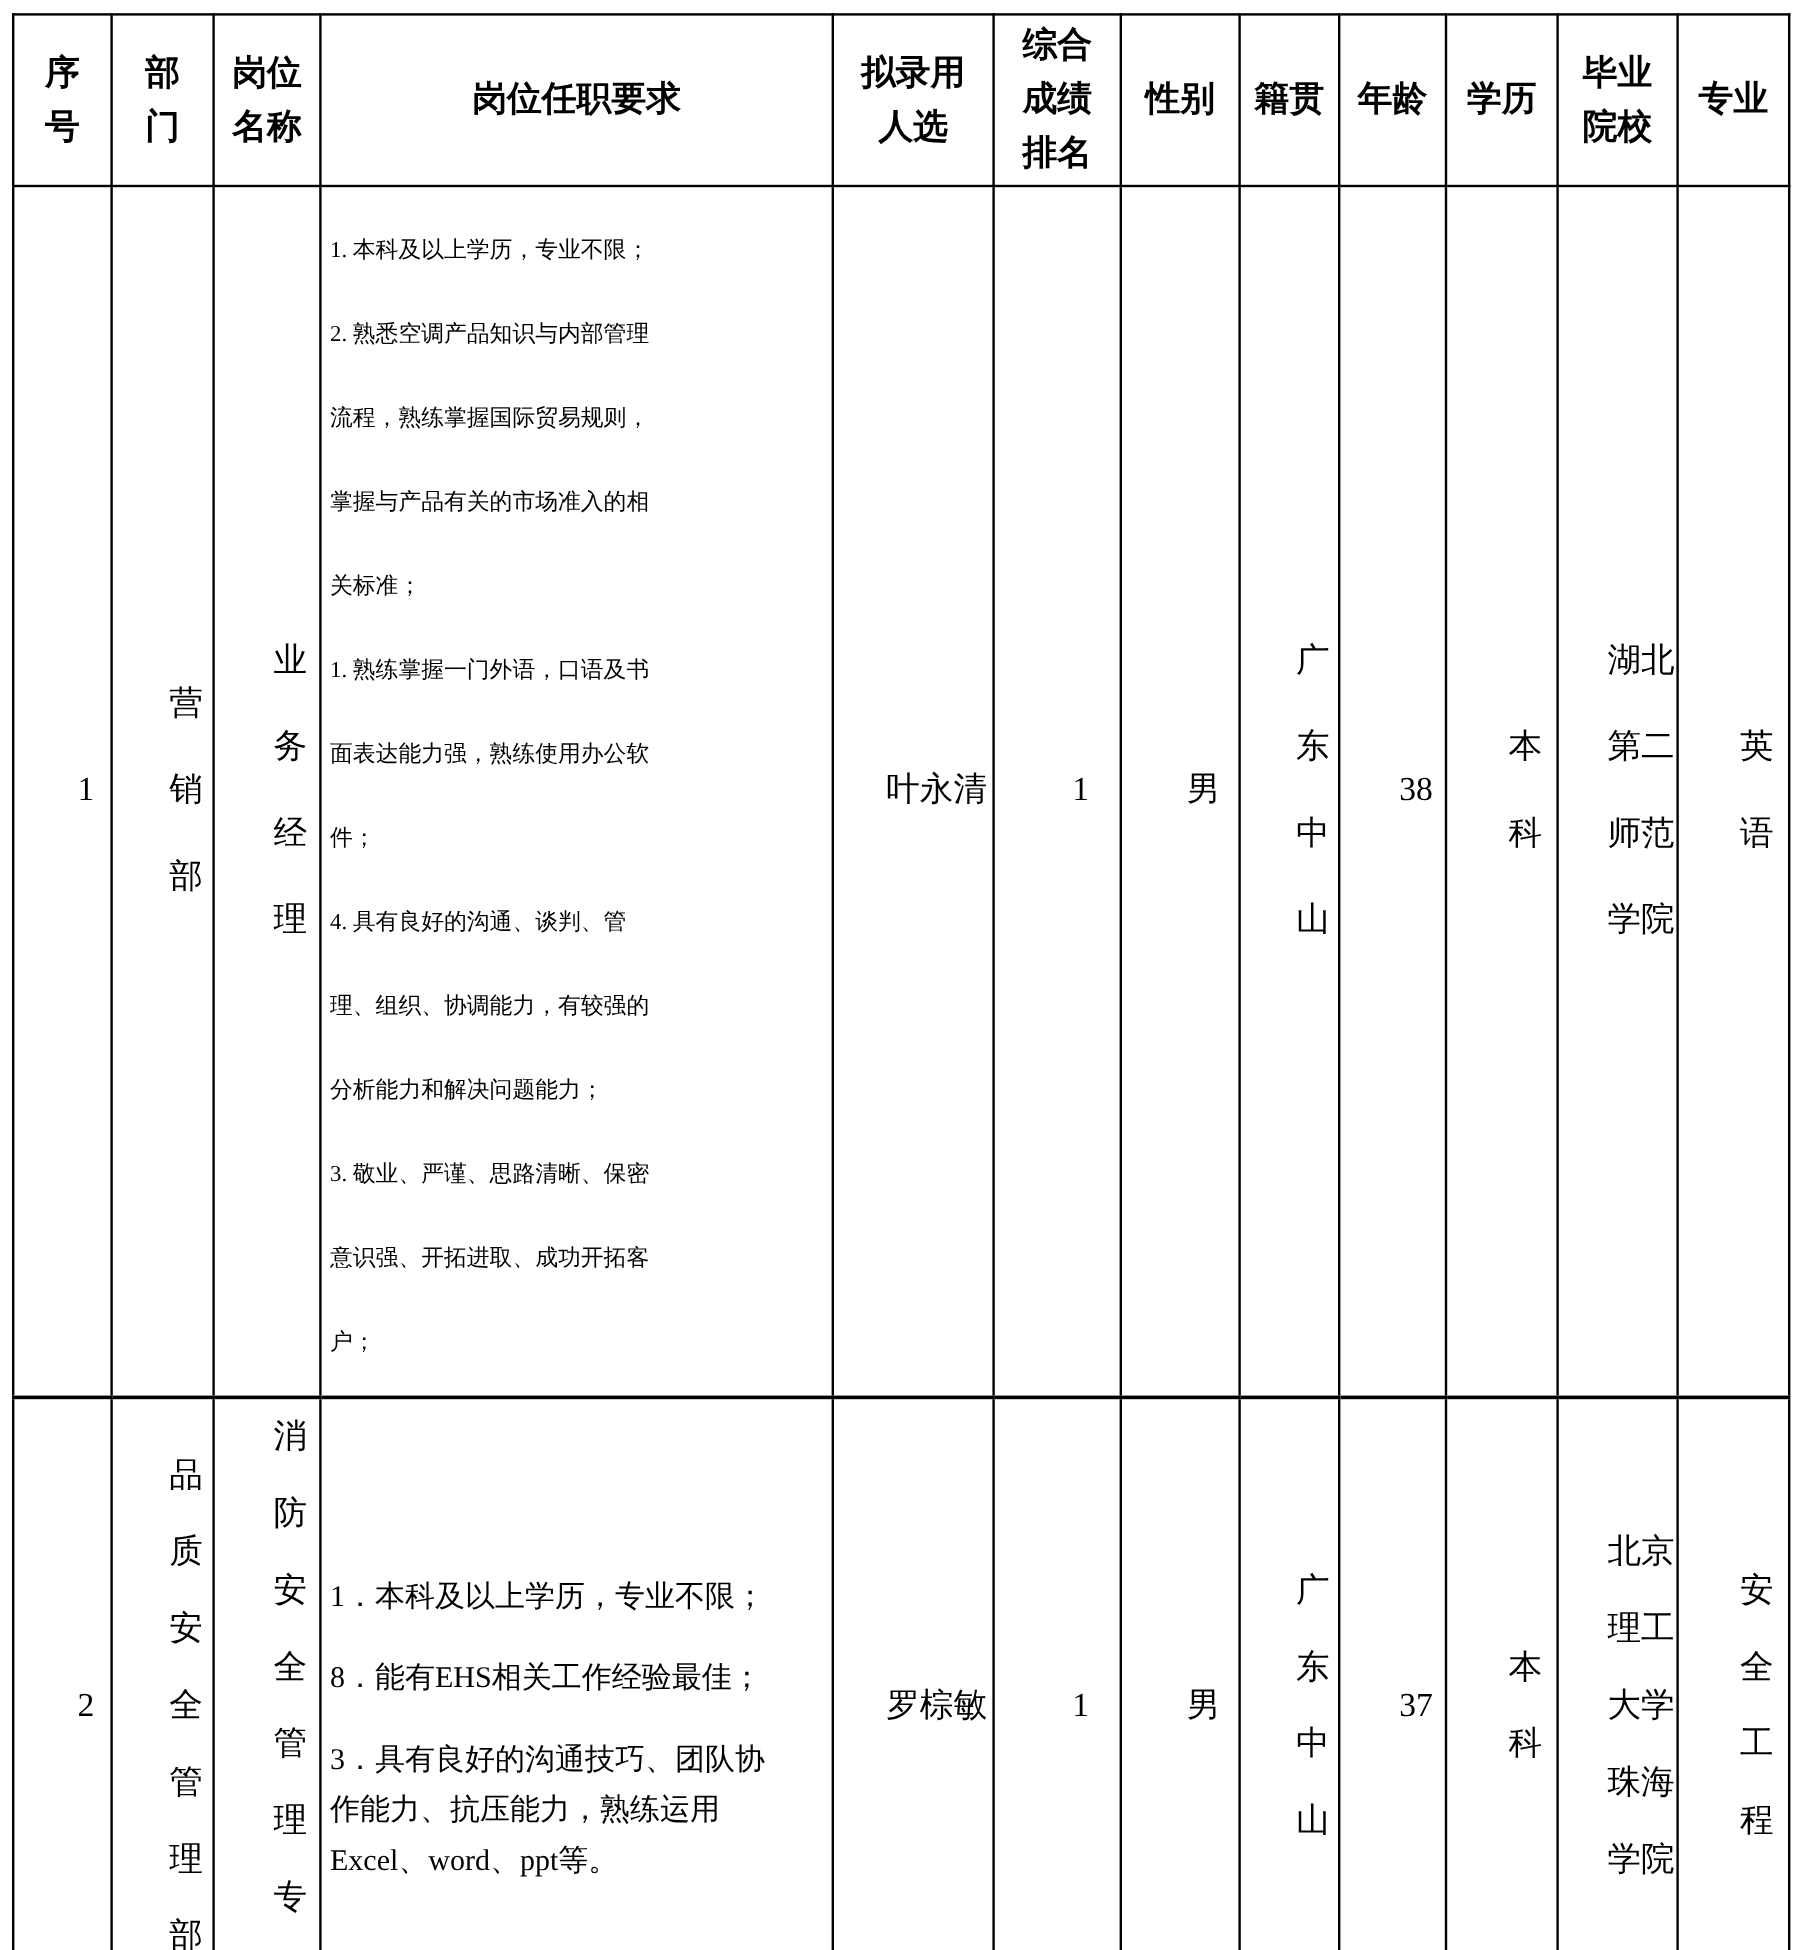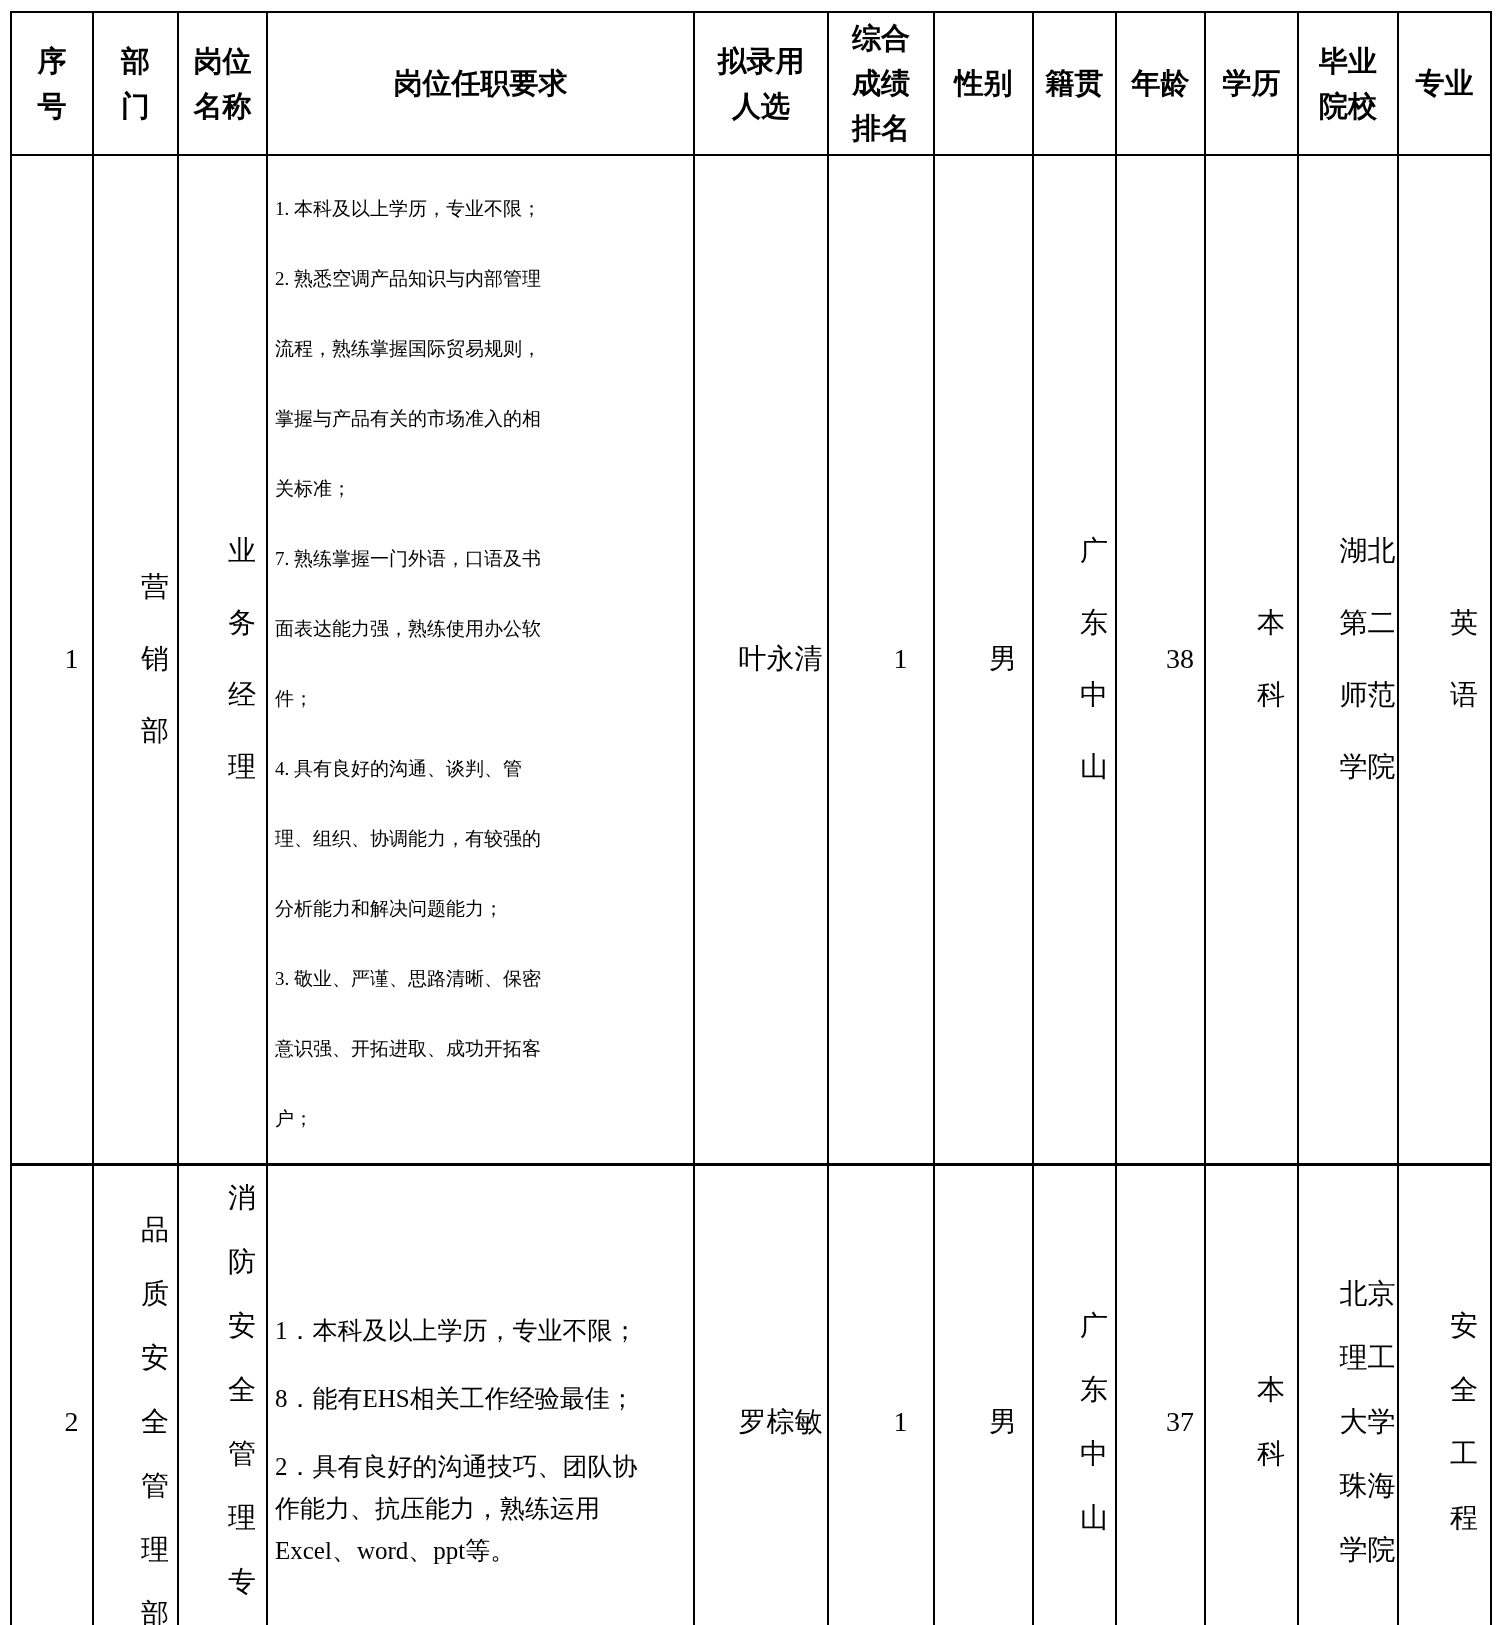--- a/index.html
+++ b/index.html
@@ -122,21 +122,21 @@
 部</td>
         <td class="stack">业务
 经理</td>
         <td class="req">
           <div>
               <div class="para">1. 本科及以上学历，专业不限；</div>
               <div class="para">2. 熟悉空调产品知识与内部管理
 流程，熟练掌握国际贸易规则，
 掌握与产品有关的市场准入的相
 关标准；</div>
-              <div class="para">7. 熟练掌握一门外语，口语及书
+              <div class="para">1. 熟练掌握一门外语，口语及书
 面表达能力强，熟练使用办公软
 件；</div>
               <div class="para">4. 具有良好的沟通、谈判、管
 理、组织、协调能力，有较强的
 分析能力和解决问题能力；</div>
               <div class="para">3. 敬业、严谨、思路清晰、保密
 意识强、开拓进取、成功开拓客
 户；</div>
             </div>
         </td>
@@ -163,21 +163,21 @@
 理
 部</td>
         <td class="stack">消防
 安全
 管理
 专员</td>
         <td class="req">
           <div>
               <div class="para">1．本科及以上学历，专业不限；</div>
               <div class="para">8．能有EHS相关工作经验最佳；</div>
-              <div class="para">2．具有良好的沟通技巧、团队协
+              <div class="para">3．具有良好的沟通技巧、团队协
 作能力、抗压能力，熟练运用
 Excel、word、ppt等。</div>
             </div>
         </td>
         <td class="stack">罗棕敏</td>
         <td class="stack">1</td>
         <td class="stack">男</td>
         <td class="stack">广东
 中山</td>
         <td class="stack">37</td>

